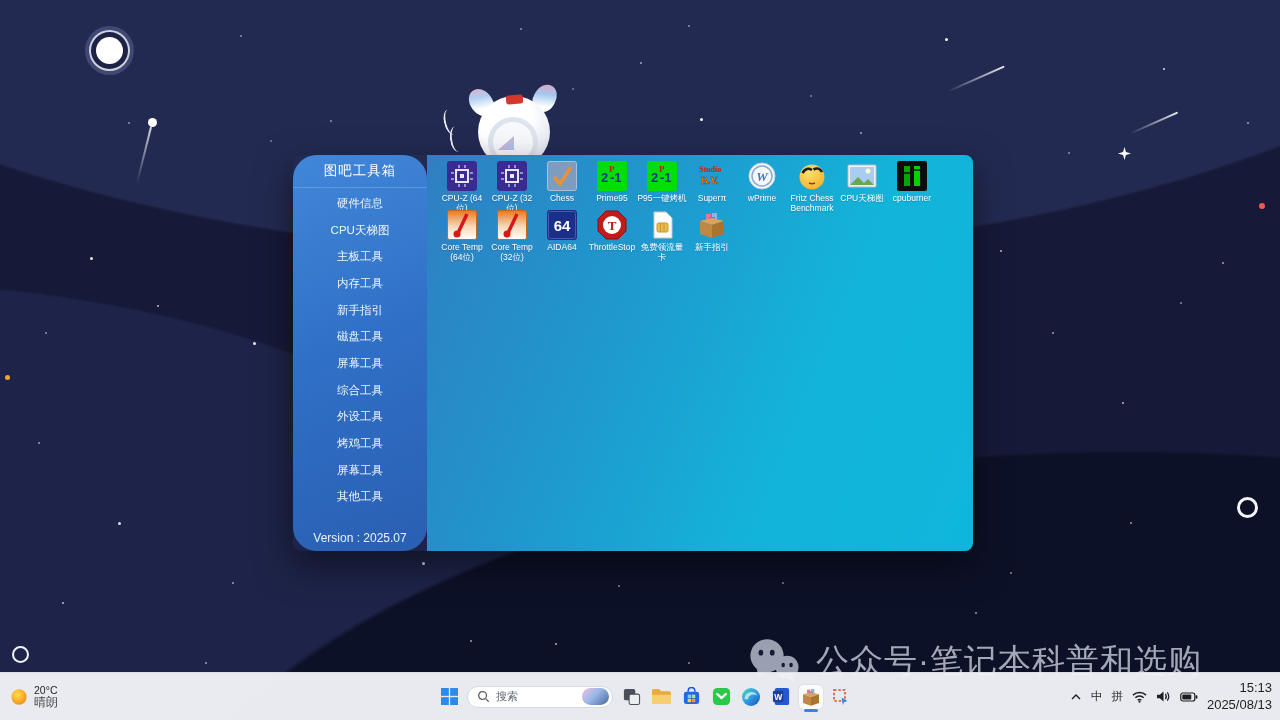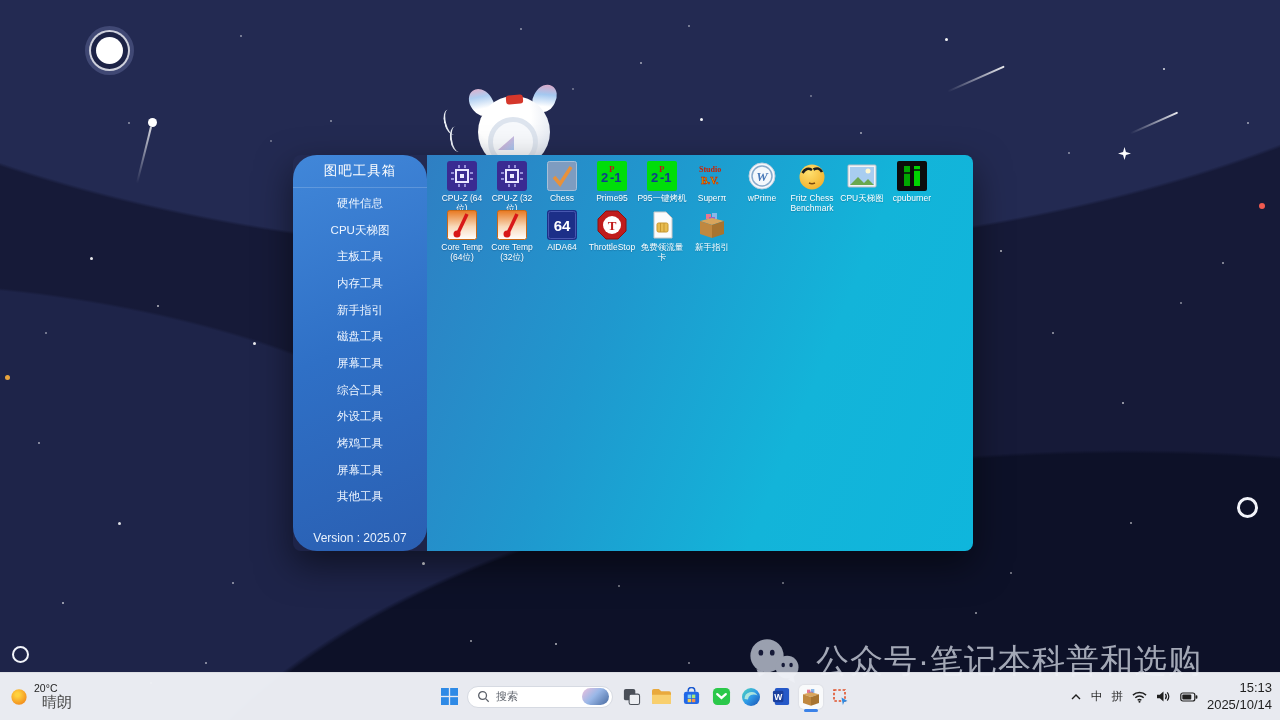--- a/index.html
+++ b/index.html
@@ -81,21 +81,21 @@
   .watermark svg{ width:56px; height:46px; }
   .wm-text{ font-size:33px; color:rgba(196,201,214,.82); letter-spacing:1px; }
 
   
   .taskbar{ position:absolute; left:0; bottom:0; width:1280px; height:48px; z-index:5;
     background:rgba(240,242,247,.97); border-top:1px solid rgba(0,0,0,.05);
     display:flex; align-items:center; }
   .tb-weather{ position:absolute; left:10px; display:flex; align-items:center; gap:6px; cursor:pointer; }
   .tb-weather svg{ width:18px; height:18px; }
   .wx-temp{ font-size:10.5px; color:#1f1f1f; line-height:1.15; }
-  .wx-cond{ font-size:15px; color:#4a4a4a; line-height:1.1;margin-left:8px; }
+  .wx-cond{ font-size:12px; color:#4a4a4a; line-height:1.1; }
   .tb-center{ position:absolute; left:437px; display:flex; align-items:center; gap:6px; height:32px; }
   .tb-icon{ width:24px; height:24px; display:flex; align-items:center; justify-content:center;
     border-radius:5px; cursor:pointer; position:relative; }
   .tb-icon svg{ display:block; }
   .tb-icon.active{ background:rgba(255,255,255,.75); box-shadow:0 0 2px rgba(0,0,0,.12); }
   .tb-icon.active::after{ content:""; position:absolute; bottom:-3px; left:5px; width:14px; height:2.5px;
     border-radius:2px; background:#3b82e8; }
   .searchbox{ width:146px; height:22px; background:#fff; border:1px solid #d6dae2; border-radius:12px;
     display:flex; align-items:center; padding:0 3px 0 9px; gap:6px; cursor:text; }
   .searchbox .ph{ font-size:11px; color:#5f646d; flex:1; }
@@ -565,17 +565,17 @@
       </span>
       <span class="tray-ico">
         <svg width="18" height="10" viewBox="0 0 18 10">
           <rect x="0.8" y="1" width="14" height="8" rx="2" fill="none" stroke="#1f1f1f" stroke-width="1.2"></rect>
           <rect x="2.3" y="2.5" width="9" height="5" rx="1" fill="#1f1f1f"></rect>
           <rect x="15.6" y="3.2" width="1.8" height="3.6" rx="0.8" fill="#1f1f1f"></rect>
         </svg>
       </span>
       <span class="clock">
         <span>15:13</span><br>
-        <span>2025/10/14</span>
+        <span>2025/08/13</span>
       </span>
     </div>
   </div>
 </div>
 
 </body></html>

